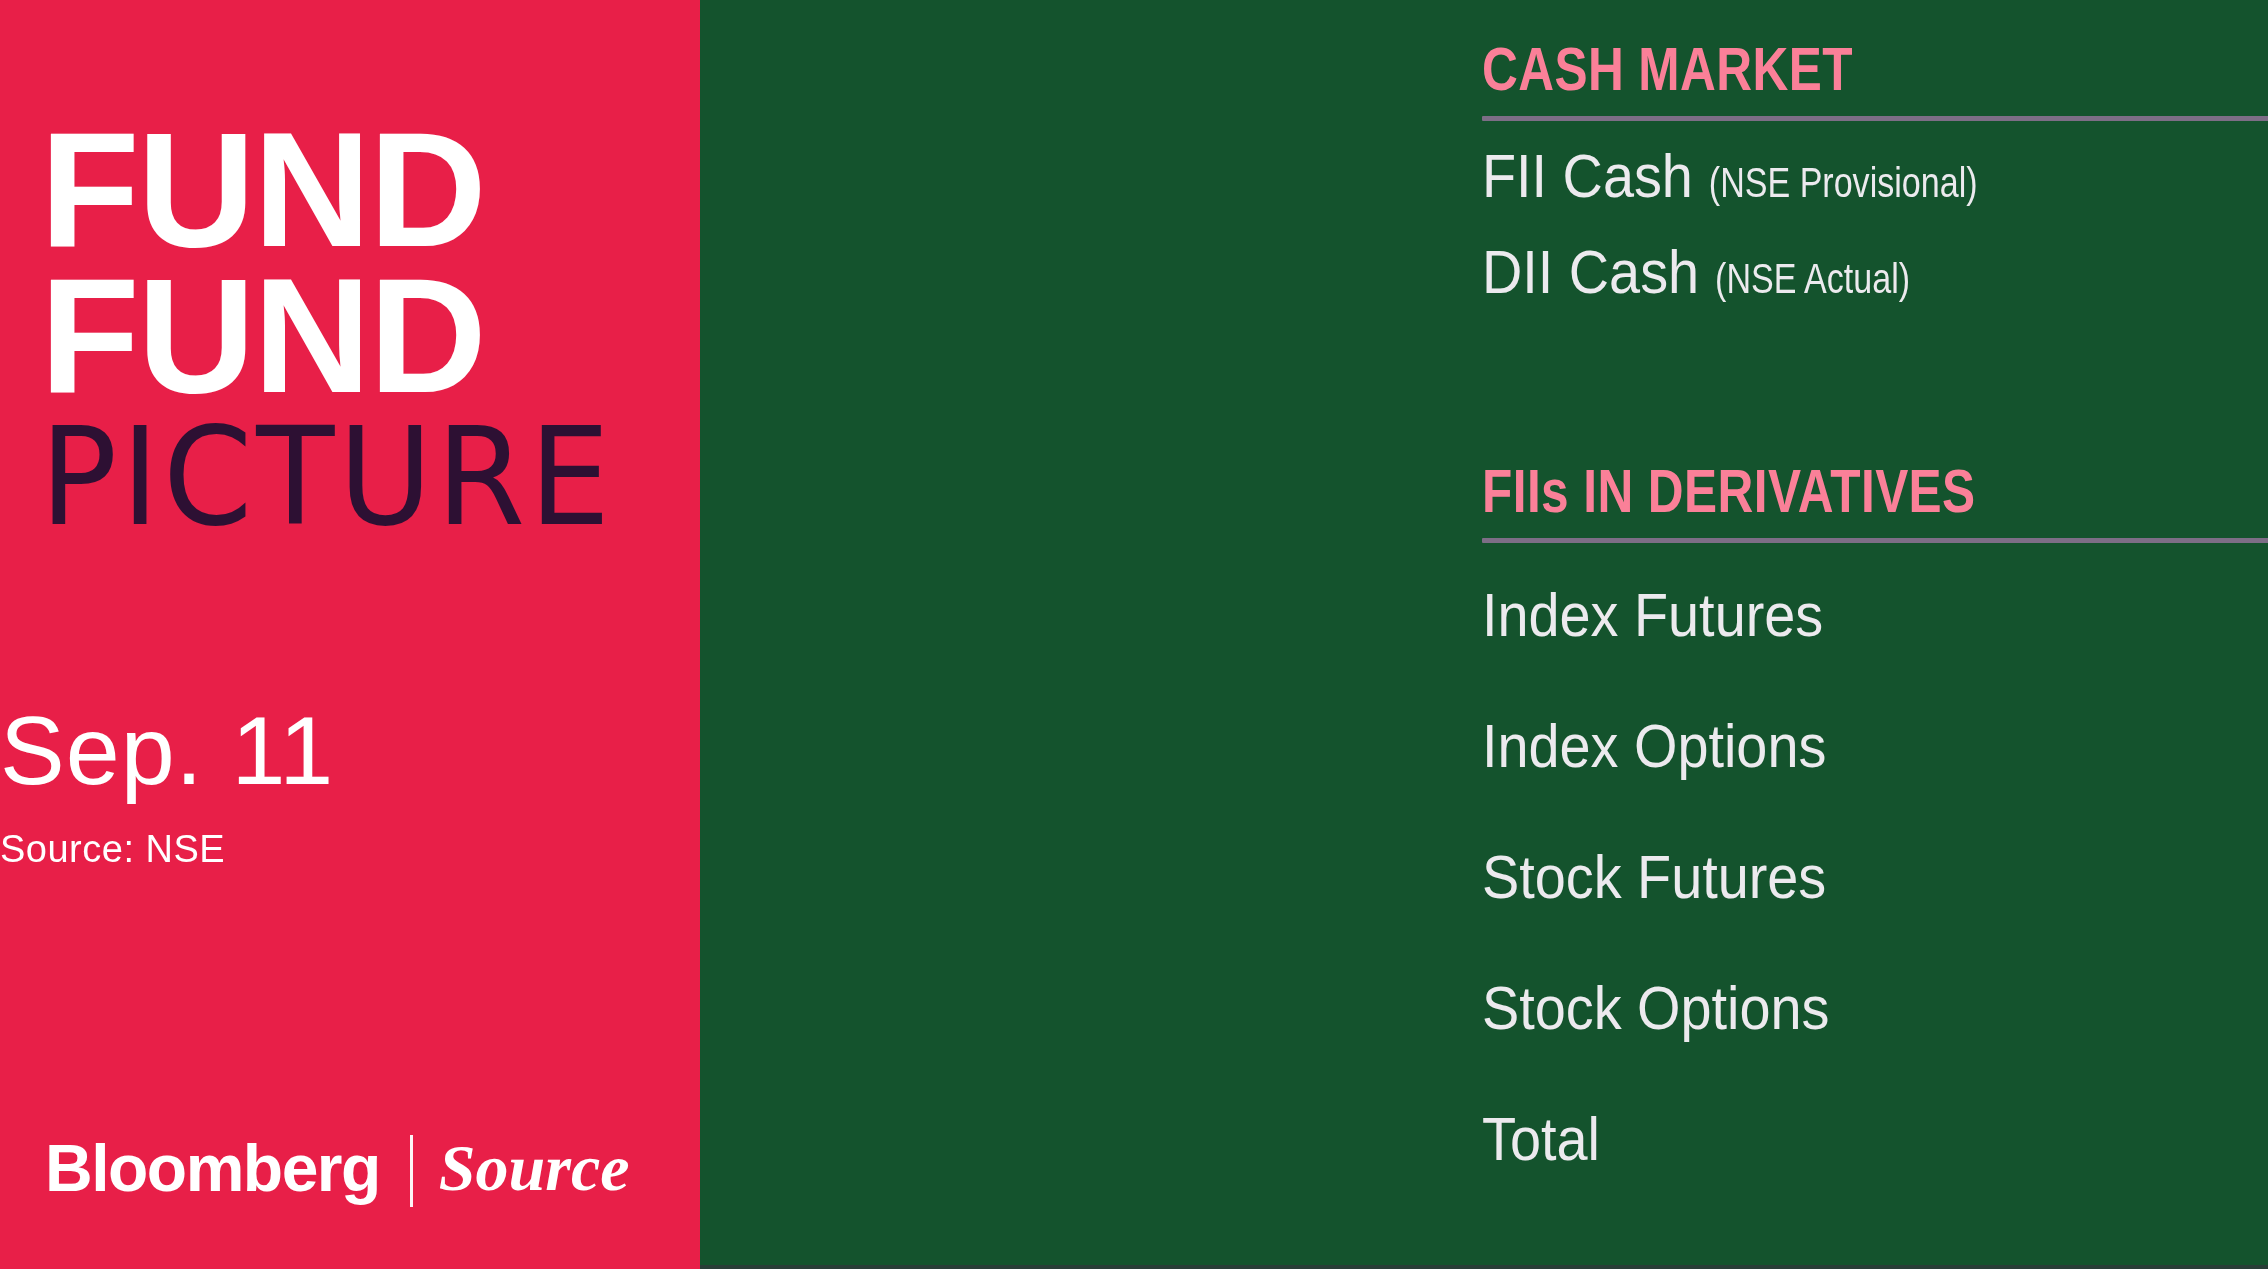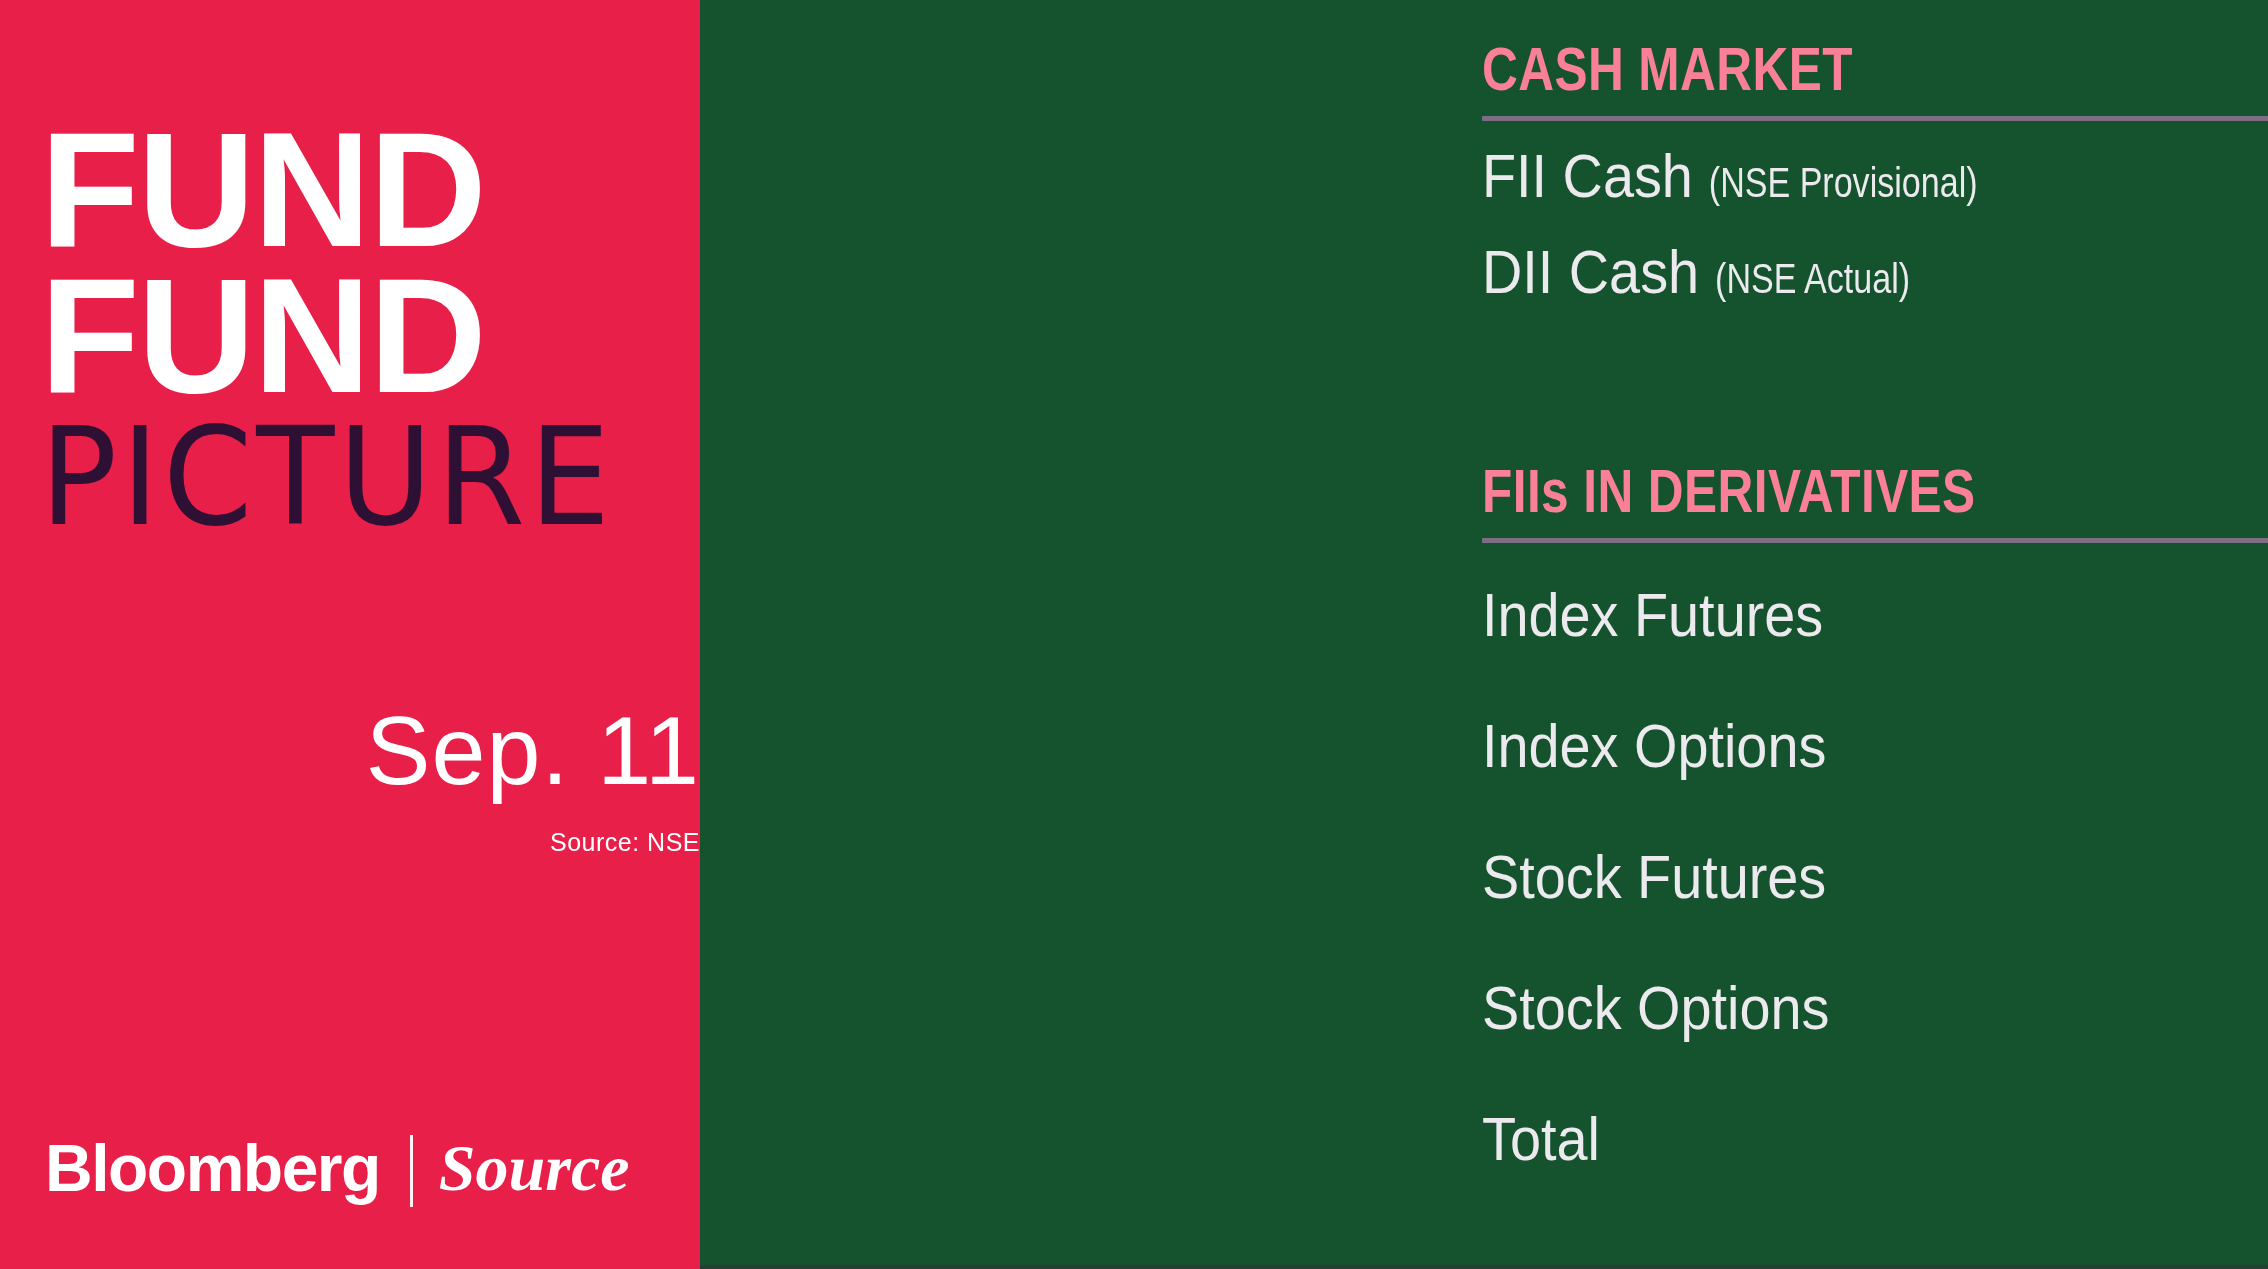--- a/index.html
+++ b/index.html
@@ -40,29 +40,29 @@
     font-size:128px;
     line-height:1.0;
     letter-spacing:4px;
     font-weight:400;
     margin-top:4px;
     transform:scaleY(1.06);
     transform-origin:left top;
     font-family:"DejaVu Sans",sans-serif;
   }
   .datewrap{
-    position:absolute;left:0;top:700px;width:700px;text-align:right;
+    position:absolute;left:0;top:700px;width:700px;text-align:left;
   }
   .date{
     display:block;color:#ffffff;font-size:97px;line-height:1.05;
     font-weight:400;letter-spacing:1px;
     font-family:"Liberation Sans",sans-serif;
   }
   .source{
-    display:block;color:#ffffff;font-size:25px;margin-top:26px;
+    display:block;color:#ffffff;font-size:38px;margin-top:26px;
     font-weight:400;letter-spacing:0.5px;
   }
   .logo{
     position:absolute;left:45px;bottom:62px;
     display:flex;align-items:flex-start;gap:0px;
   }
   .bbg{
     color:#ffffff;font-size:66px;font-weight:700;letter-spacing:-1.5px;
     font-family:"Liberation Sans",sans-serif;line-height:1;
   }

